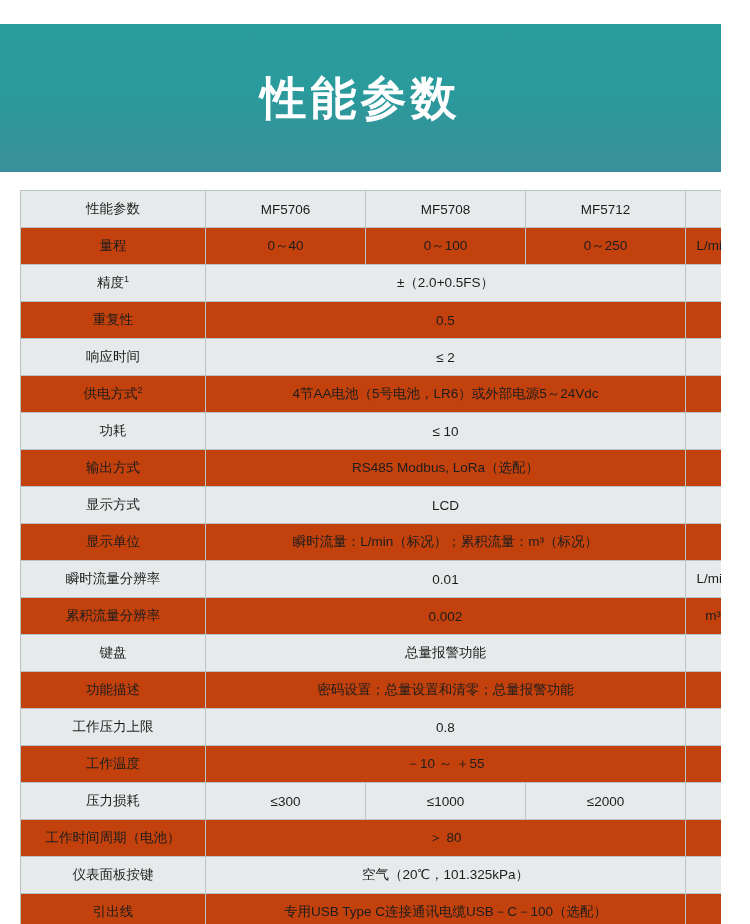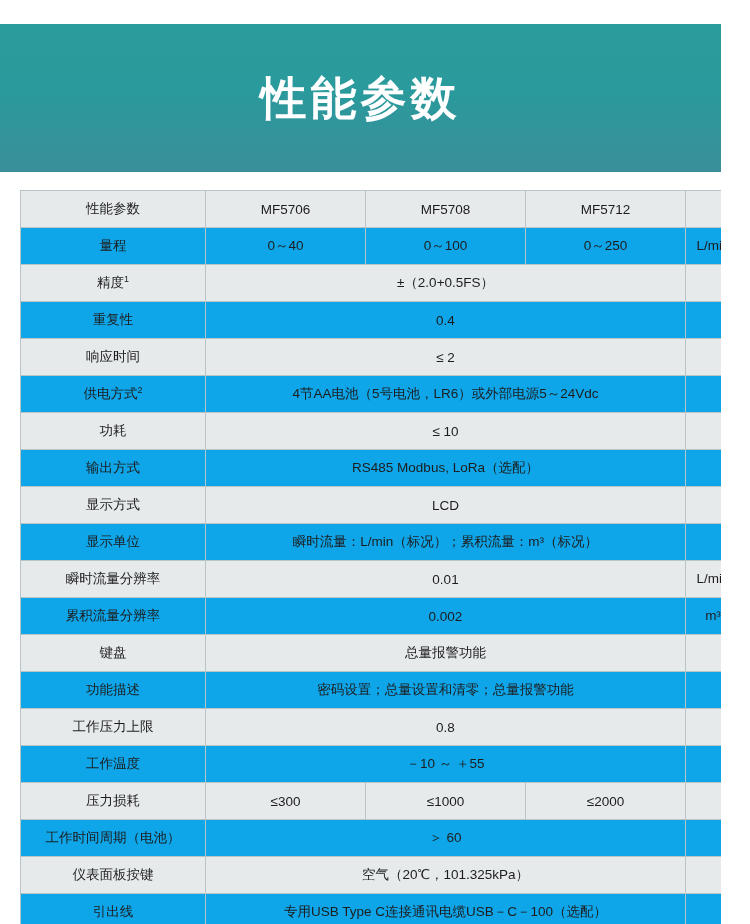--- a/index.html
+++ b/index.html
@@ -59,21 +59,21 @@
   td.unit {
     width: 96px;
   }
   td.val {
     width: 147px;
   }
   tr.shade td {
     background: #e6eaeb;
   }
   tr.plain td {
-    background: #0ea5e9;
+    background: #c2410c;
   }
   sup {
     font-size: 9px;
     vertical-align: super;
     line-height: 0;
   }
 </style>
 </head>
 <body>
 
@@ -100,21 +100,21 @@
             <td class="val">0～250</td>
             <td class="unit">L/min（标况）</td>
           </tr>
           <tr class="shade">
             <td class="label">精度<sup>1</sup></td>
             <td colspan="3">±（2.0+0.5FS）</td>
             <td class="unit">%</td>
           </tr>
           <tr class="plain">
             <td class="label">重复性</td>
-            <td colspan="3">0.4</td>
+            <td colspan="3">0.5</td>
             <td class="unit">%</td>
           </tr>
           <tr class="shade">
             <td class="label">响应时间</td>
             <td colspan="3">≤ 2</td>
             <td class="unit">s</td>
           </tr>
           <tr class="plain">
             <td class="label">供电方式<sup>2</sup></td>
             <td colspan="3">4节AA电池（5号电池，LR6）或外部电源5～24Vdc</td>
@@ -172,21 +172,21 @@
           </tr>
           <tr class="shade">
             <td class="label">压力损耗</td>
             <td class="val">≤300</td>
             <td class="val">≤1000</td>
             <td class="val">≤2000</td>
             <td class="unit">Pa</td>
           </tr>
           <tr class="plain">
             <td class="label">工作时间周期（电池）</td>
-            <td colspan="3">＞ 60</td>
+            <td colspan="3">＞ 80</td>
             <td class="unit">天</td>
           </tr>
           <tr class="shade">
             <td class="label">仪表面板按键</td>
             <td colspan="3">空气（20℃，101.325kPa）</td>
             <td class="unit"></td>
           </tr>
           <tr class="plain">
             <td class="label">引出线</td>
             <td colspan="3">专用USB Type C连接通讯电缆USB－C－100（选配）</td>

